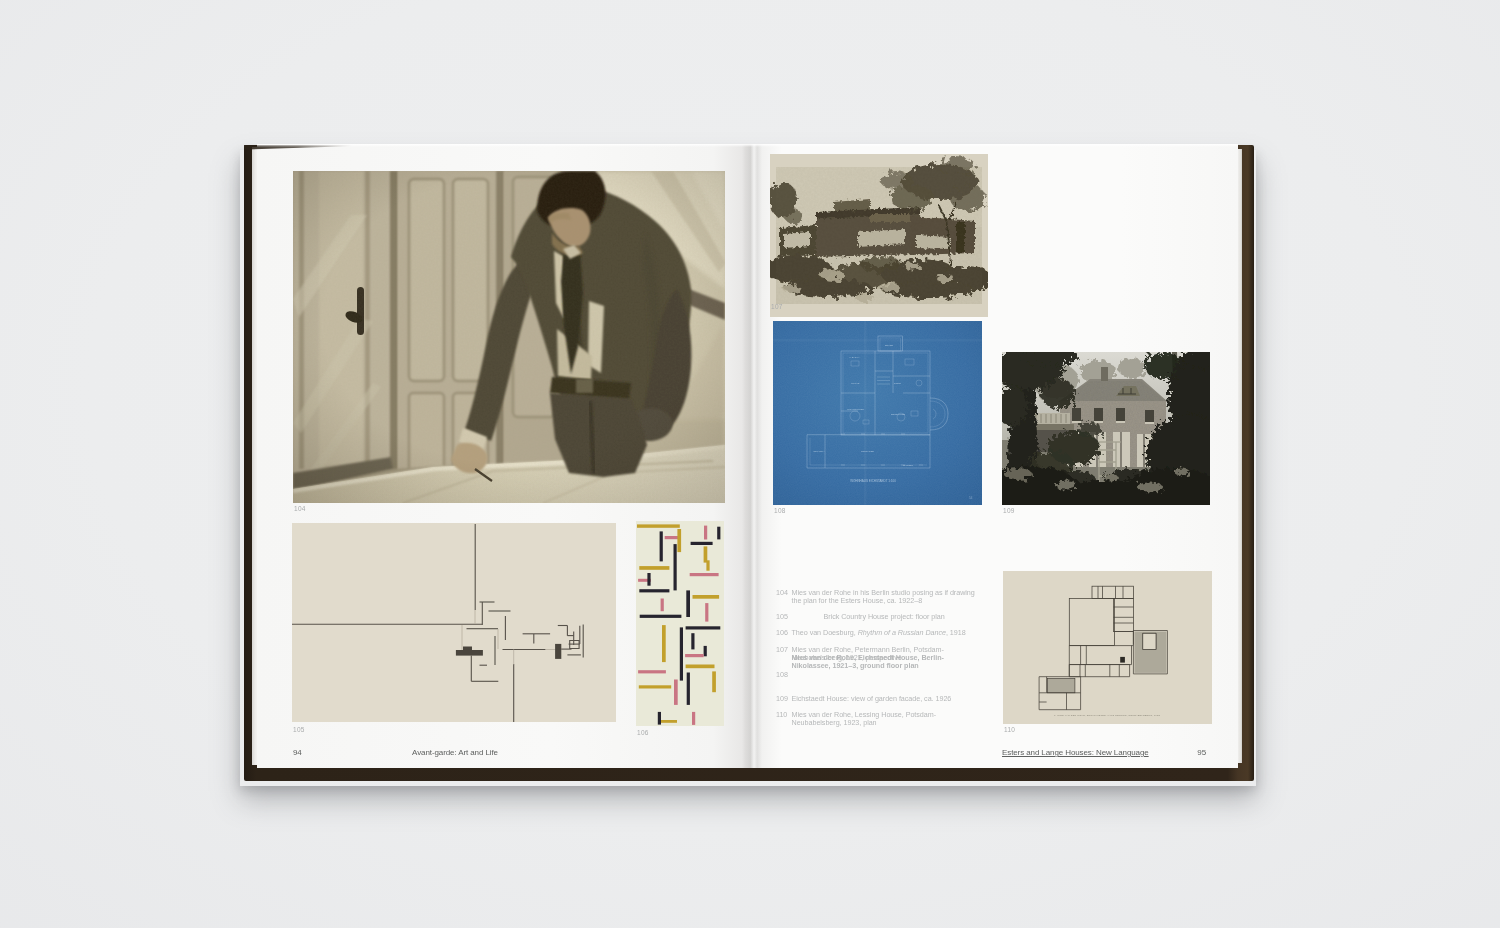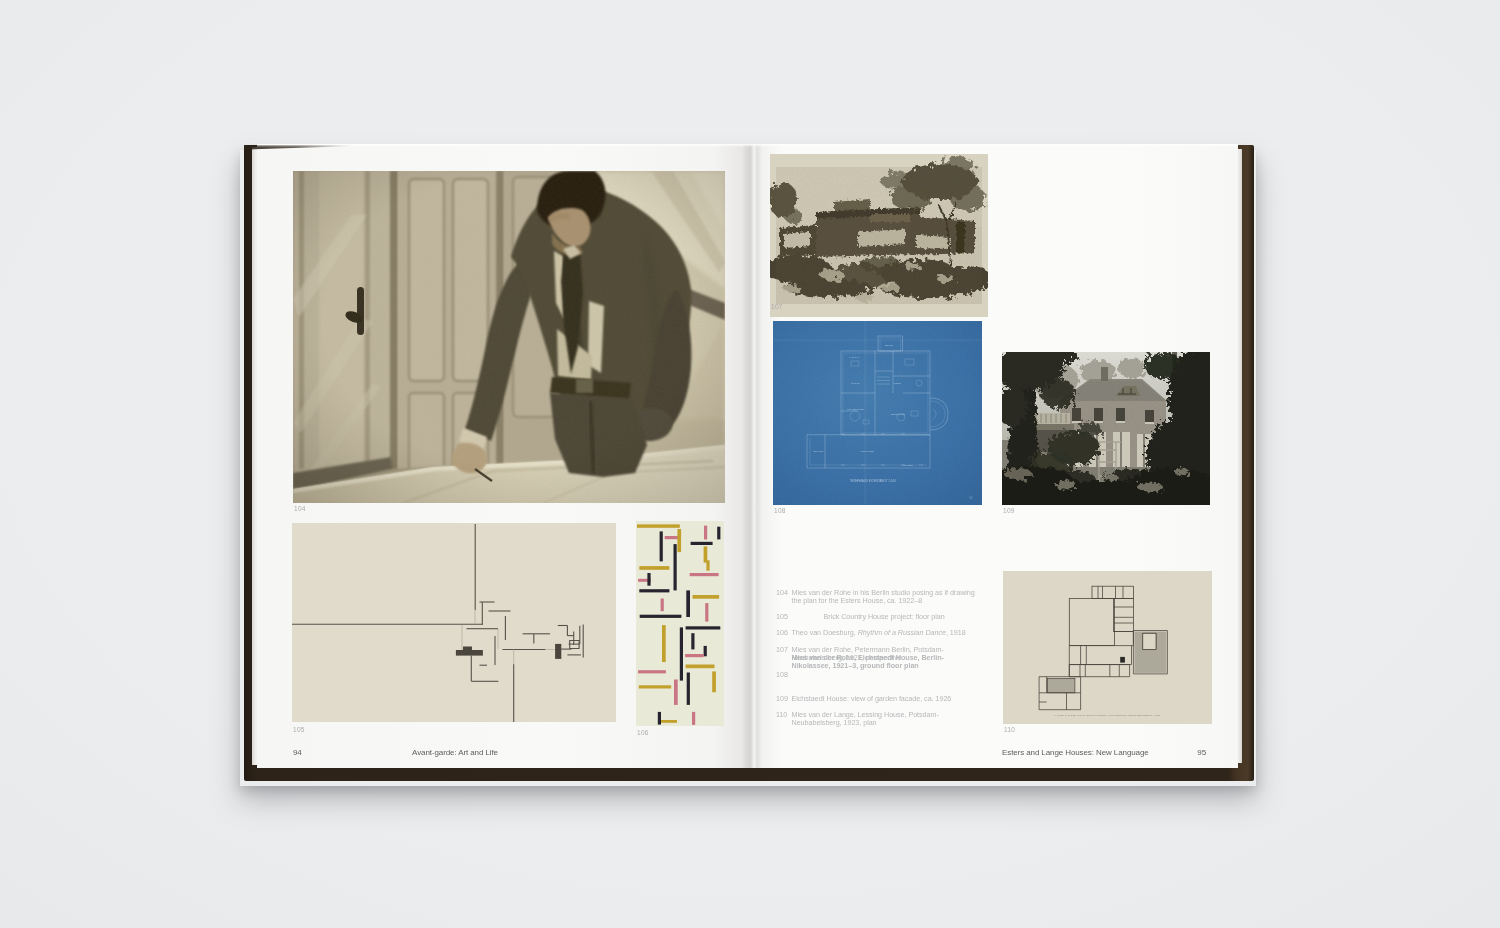--- a/index.html
+++ b/index.html
@@ -544,21 +544,21 @@
   <div style="position:absolute;top:59px;left:0;">107</div>
   <div style="position:absolute;top:59px;left:15.5px;width:188px;">Mies van der Rohe, Petermann Berlin, Potsdam-Neubabels-berg, 1921, perspective</div>
 
   <div style="position:absolute;top:83.5px;left:0;">108</div>
   <div style="position:absolute;top:67px;left:15.5px;width:188px;font-weight:bold;">Mies van der Rohe, Eichstaedt House, Berlin-Nikolassee, 1921–3, ground floor plan</div>
 
   <div style="position:absolute;top:108px;left:0;">109</div>
   <div style="position:absolute;top:108px;left:15.5px;width:188px;">Eichstaedt House: view of garden facade, ca. 1926</div>
 
   <div style="position:absolute;top:124px;left:0;">110</div>
-  <div style="position:absolute;top:124px;left:15.5px;width:188px;">Mies van der Lange, Lessing House, Potsdam-Neubabelsberg, 1923, plan</div>
+  <div style="position:absolute;top:124px;left:15.5px;width:188px;">Mies van der Rohe, Lessing House, Potsdam-Neubabelsberg, 1923, plan</div>
 </div>
 
 <svg class="abs" style="left:1003px;top:571px;" width="209" height="153" viewBox="0 0 209 153">
   <defs>
     <pattern id="xh" width="1.9" height="1.9" patternUnits="userSpaceOnUse">
       <path d="M0,0 L1.9,1.9 M1.9,0 L0,1.9" stroke="#5b574d" stroke-width="0.35"></path>
     </pattern>
   </defs>
   <rect width="209" height="153" fill="#ddd7c7"></rect>
   <g stroke="#454139" stroke-width="0.75" fill="none">
@@ -595,15 +595,15 @@
 
   <rect x="44.6" y="107.6" width="27.3" height="14.2" fill="url(#xh)" stroke="#454139" stroke-width="0.7"></rect>
 
   <rect x="117.2" y="85.9" width="4.7" height="5.7" fill="#2c2a25"></rect>
 
   <text x="104" y="145" fill="#8a8679" font-size="2.4" font-family="Liberation Sans" text-anchor="middle" letter-spacing="0.2">L. MIES VAN DER ROHE, ERRICHTETES HAUS LESSING, NEUBABELSBERG, 1923</text>
 </svg>
 
 <div class="cap" style="left:1004px;top:726px;">110</div>
 
-<div class="foot" style="left:1002px;top:748px;">Esters and Lange Houses: New Language</div>
+<div class="foot" style="left:1002px;top:748px;text-decoration:underline;">Esters and Lange Houses: New Language</div>
 
 <div class="foot" style="left:1176px;top:748px;width:30px;text-align:right;">95</div>
 
 </body></html>

